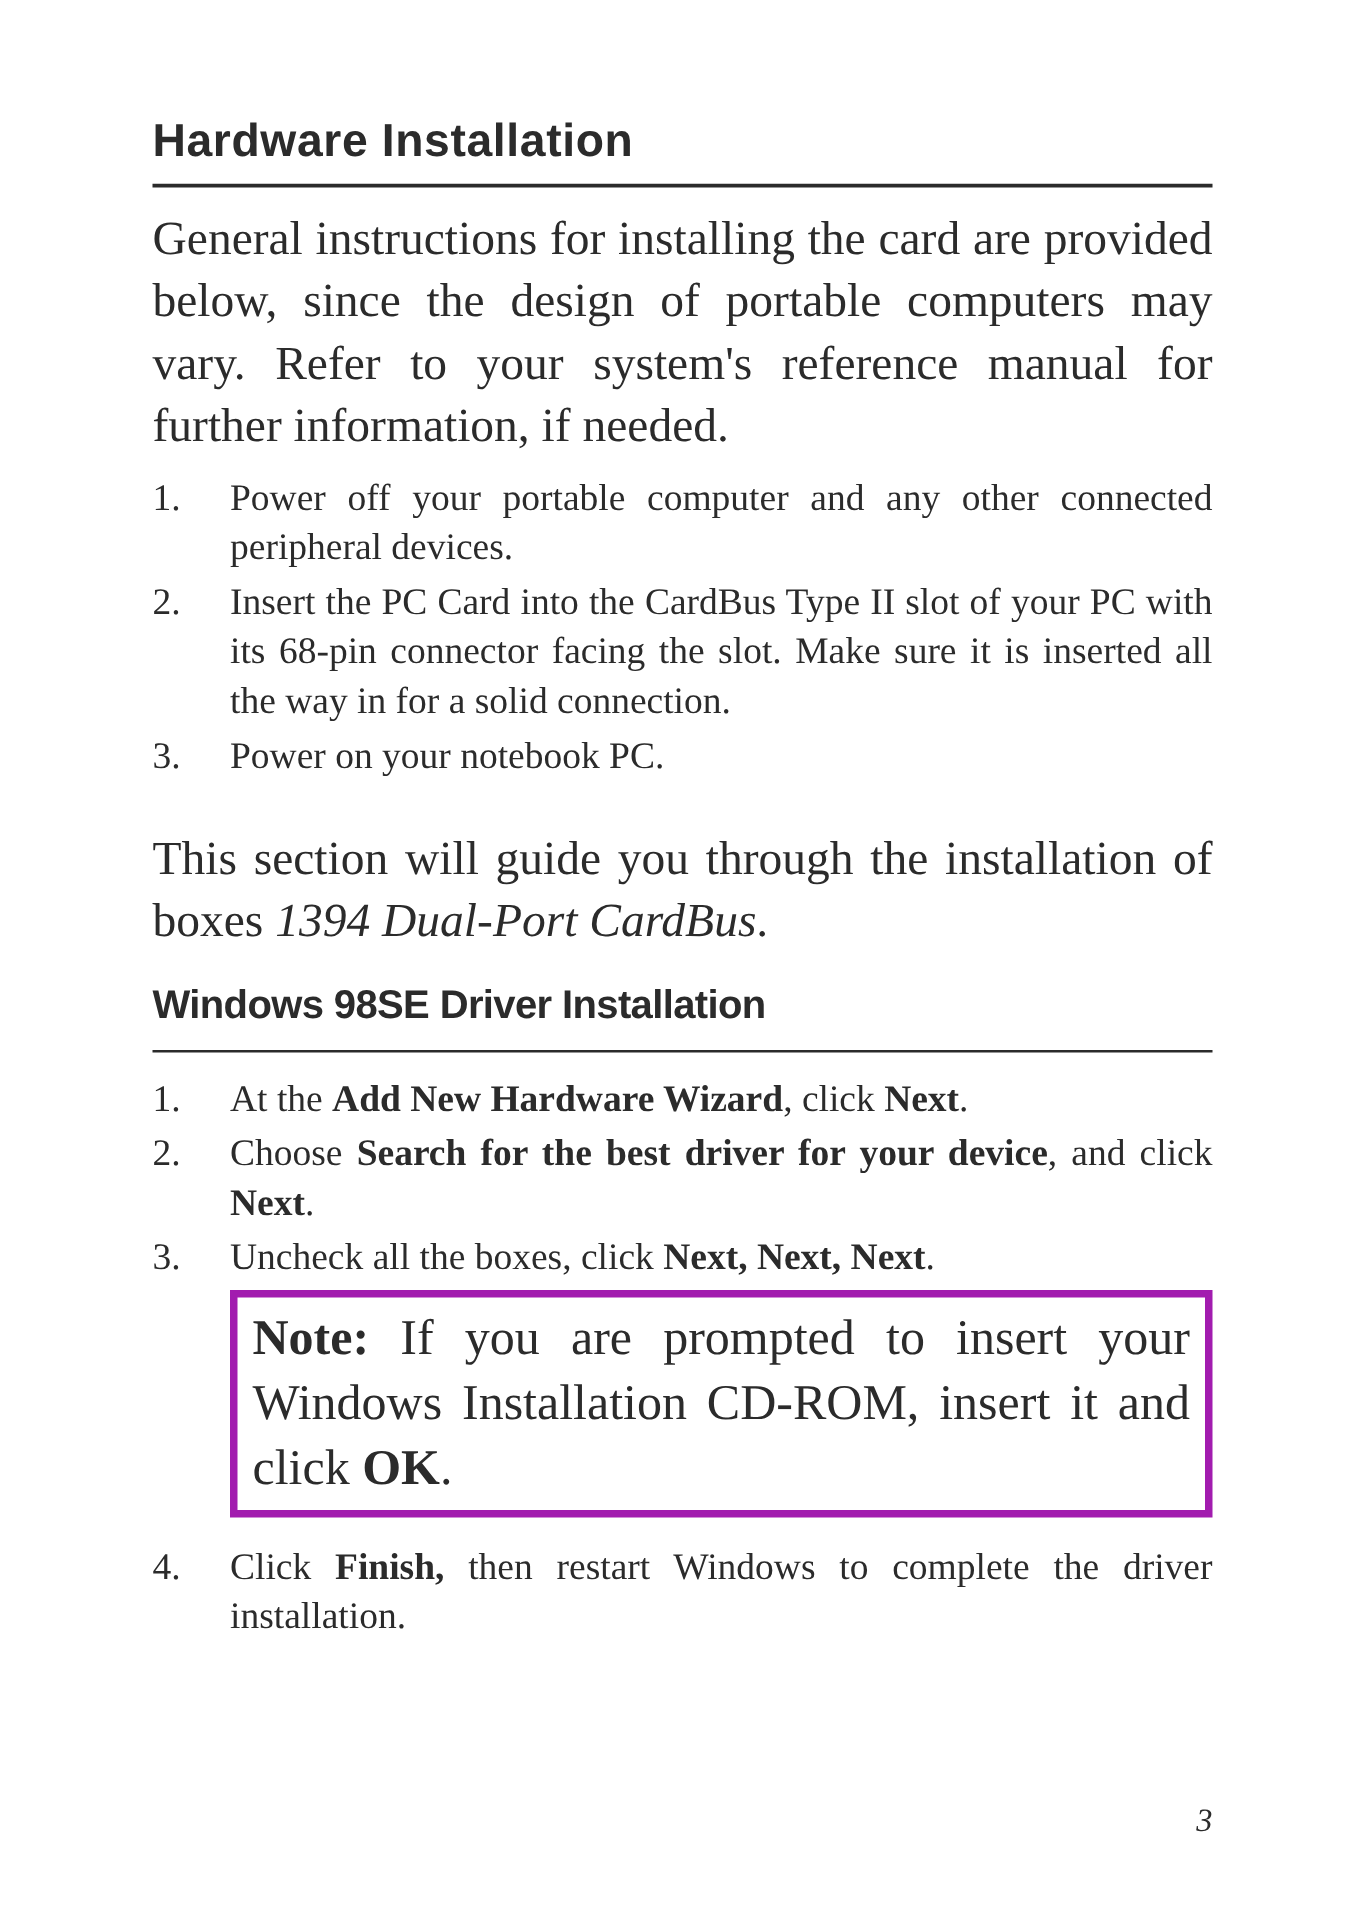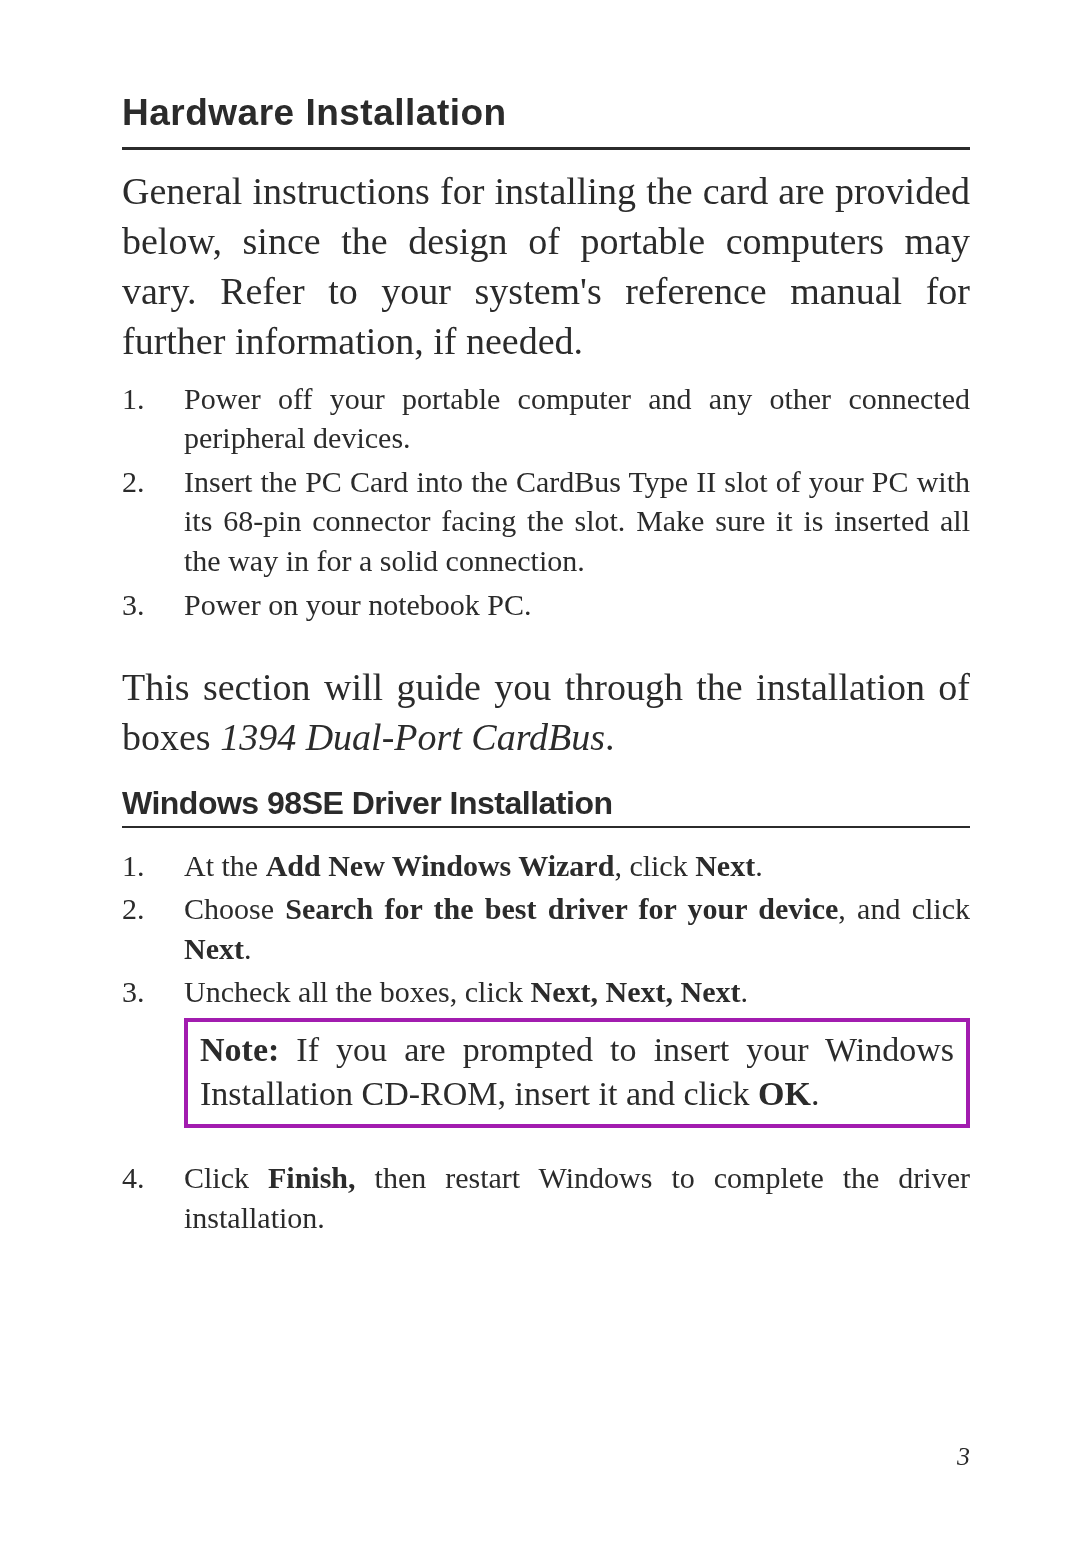--- a/index.html
+++ b/index.html
@@ -23,21 +23,21 @@
       border-bottom: 3px solid #2b2b2b;
       padding-bottom: 13px;
       margin-bottom: 16px;
       letter-spacing: 0.5px;
     }
     .sub-heading {
       font-family: Arial, Helvetica, sans-serif;
       font-weight: bold;
       font-size: 32px;
       border-bottom: 2px solid #2b2b2b;
-      padding-bottom: 4px;
+      padding-bottom: 18px;
       margin-top: 22px;
       margin-bottom: 18px;
       letter-spacing: -0.5px;
     }
     .paragraph {
       font-size: 38px;
       line-height: 1.32;
       text-align: justify;
       margin-bottom: 12px;
     }
@@ -58,25 +58,25 @@
     .list-body {
       flex: 1;
     }
     .italic {
       font-style: italic;
     }
     .bold {
       font-weight: bold;
     }
     .note-box {
-      border: 4px solid #a21caf;
+      border: 6px solid #a21caf;
       padding: 6px 12px 8px 12px;
       margin-top: 6px;
-      margin-bottom: 30px;
-      font-size: 34px;
+      margin-bottom: 20px;
+      font-size: 40px;
       line-height: 1.3;
       text-align: justify;
       margin-left: 62px;
     }
     .sec2 {
       margin-top: 38px;
     }
     .page-number {
       position: absolute;
       bottom: 70px;
@@ -112,21 +112,21 @@
   <p class="paragraph">
     <span>This section will guide you through the installation of boxes </span><span class="italic">1394 Dual-Port CardBus</span><span>.</span>
   </p>
 
   <h3 class="sub-heading">Windows 98SE Driver Installation</h3>
 
   <ol class="list">
     <li class="list-item">
       <span class="list-num">1.</span>
       <span class="list-body">
-        <span>At the </span><span class="bold">Add New Windows Wizard</span><span>, click </span><span class="bold">Next</span><span>.</span>
+        <span>At the </span><span class="bold">Add New Hardware Wizard</span><span>, click </span><span class="bold">Next</span><span>.</span>
       </span>
     </li>
     <li class="list-item">
       <span class="list-num">2.</span>
       <span class="list-body">
         <span>Choose </span><span class="bold">Search for the best driver for your device</span><span>, and click </span><span class="bold">Next</span><span>.</span>
       </span>
     </li>
     <li class="list-item">
       <span class="list-num">3.</span>

